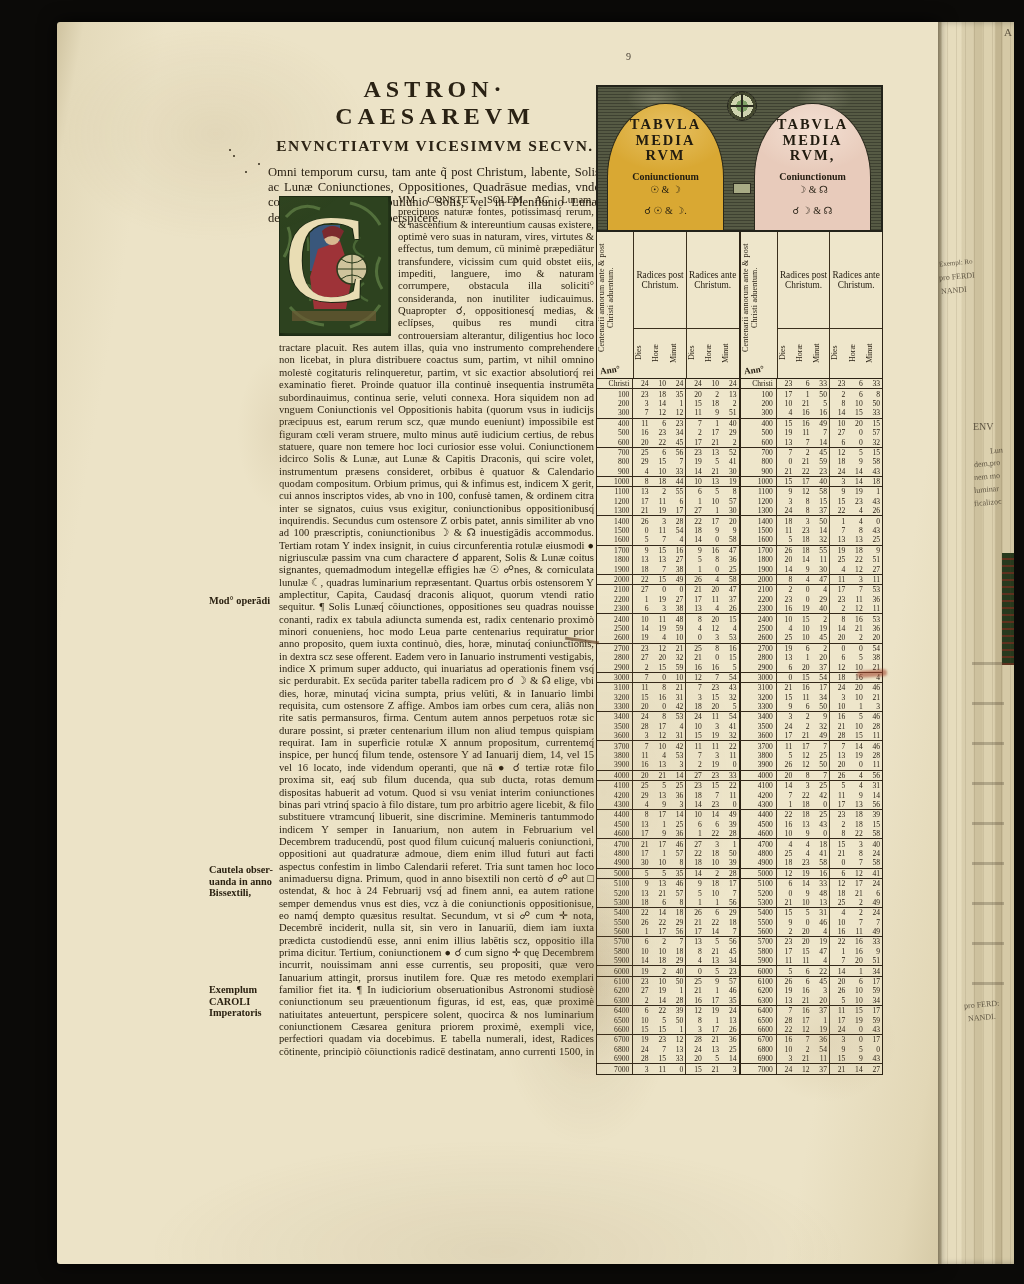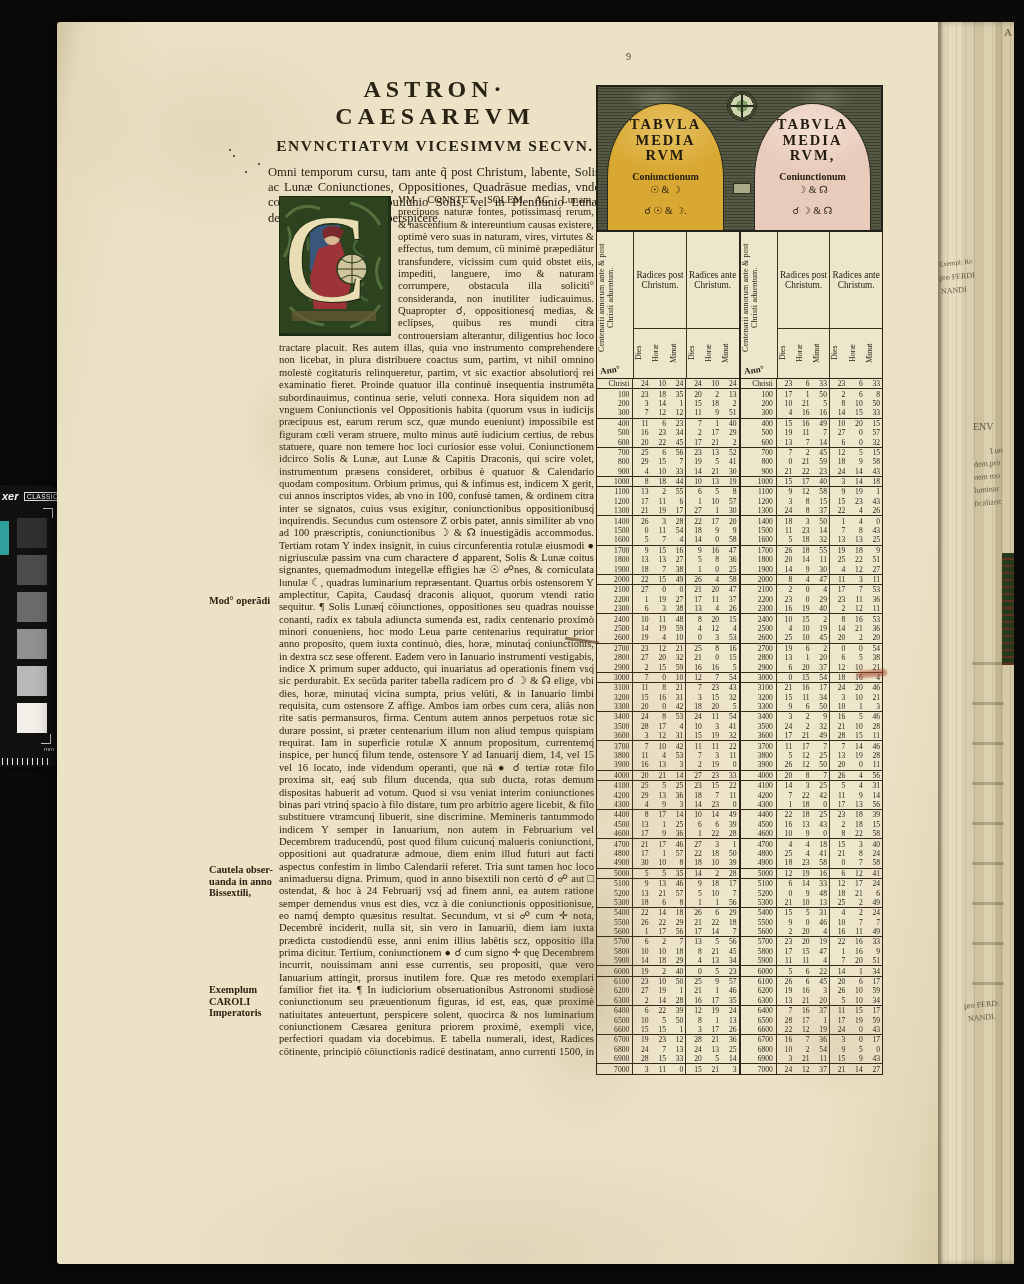--- a/index.html
+++ b/index.html
@@ -106,38 +106,20 @@
   .frag.up{transform:none;}
   .blurline{position:absolute;width:32px;height:3px;background:rgba(70,58,38,.28);filter:blur(.5px);}
   .edge-woodcut{position:absolute;left:64px;top:531px;width:12px;height:112px;background:#27391d;
         background-image:repeating-linear-gradient(0deg,rgba(150,40,30,.5) 0 2px,transparent 2px 7px);}
 </style>
 </head>
 <body>
 
 <div class="stage">
 
-  <div class="colorchecker">
-    <span class="cc-xer">xer</span>
-    <span class="cc-classic">CLASSIC</span>
-    <span class="cc-brk tr"></span>
-    <span class="cc-brk br"></span>
-    <div class="cc-teal"></div>
-    <div id="cc-patches">
-        <div class="cc-patch" style="background: rgb(48, 48, 48); top: 33px;"></div>
-        <div class="cc-patch" style="background: rgb(76, 76, 76); top: 70px;"></div>
-        <div class="cc-patch" style="background: rgb(107, 107, 107); top: 107px;"></div>
-        <div class="cc-patch" style="background: rgb(144, 144, 144); top: 144px;"></div>
-        <div class="cc-patch" style="background: rgb(184, 184, 184); top: 181px;"></div>
-        <div class="cc-patch" style="background: rgb(242, 239, 233); top: 218px;"></div>
-      </div>
-    <div class="cc-ruler">
-      <span class="cc-mm">mm</span>
-    </div>
-  </div>
 
   <div class="page">
     <span class="folio-mark">9</span>
 
     <div class="titleblock">
       <h1 class="title">ASTRON· CAESAREVM</h1>
       <h2 class="subtitle">ENVNCTIATVM VICESIMVM SECVN.</h2>
       <p class="intro">Omni temporum cursu, tam ante q̃ post Christum, labente, Solis ac Lunæ Coniunctiones, Oppositiones, Quadrāsue medias, vnde cognoscitur, vel in Nouilunio Solis, vel in Plenilunio Lunæ defectus, citra laborem perspicere.</p>
     </div>
 

